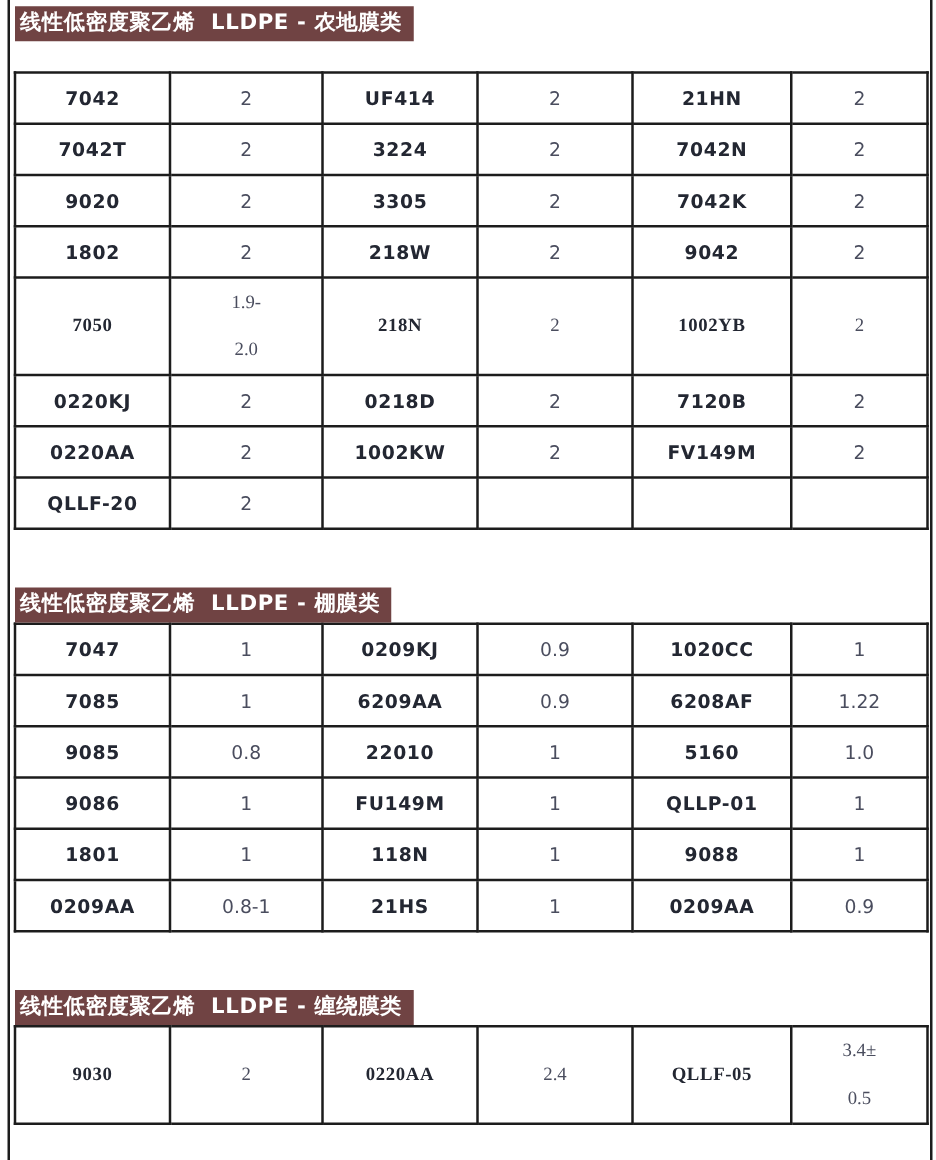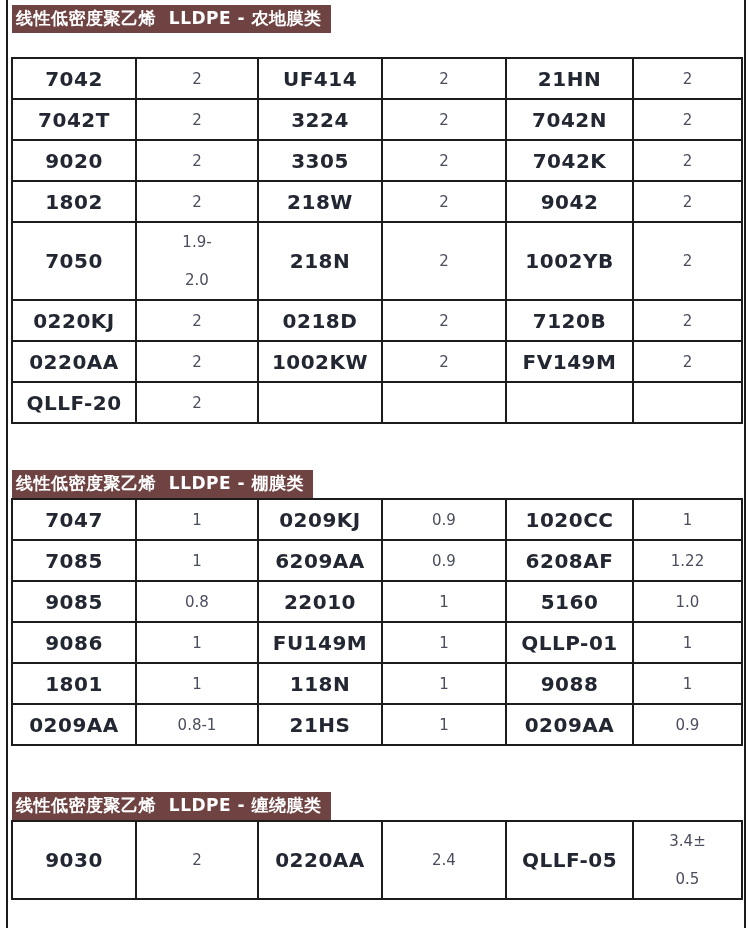--- a/index.html
+++ b/index.html
@@ -48,24 +48,24 @@
   table.data-table, table.data-table td {
     border: 2px solid #1c1c1c;
   }
   table.data-table td {
     text-align: center;
     vertical-align: middle;
     height: 41px;
     line-height: 20px;
     overflow: hidden;
   }
-  tr.row-tall td { height: 55px; line-height: 38px; }
+  tr.row-tall td { height: 55px; line-height: 38px; font-family: Liberation Serif, serif; }
   td.code-cell {
     font-weight: bold;
-    font-size: 20px;
+    font-size: 15px;
     color: #232732;
     letter-spacing: 0.5px;
   }
   td.value-cell {
     font-size: 15px;
     color: #4a4d5e;
     white-space: pre-line;
   }
   .section-footer-stub { height: 20px; }
 </style>

